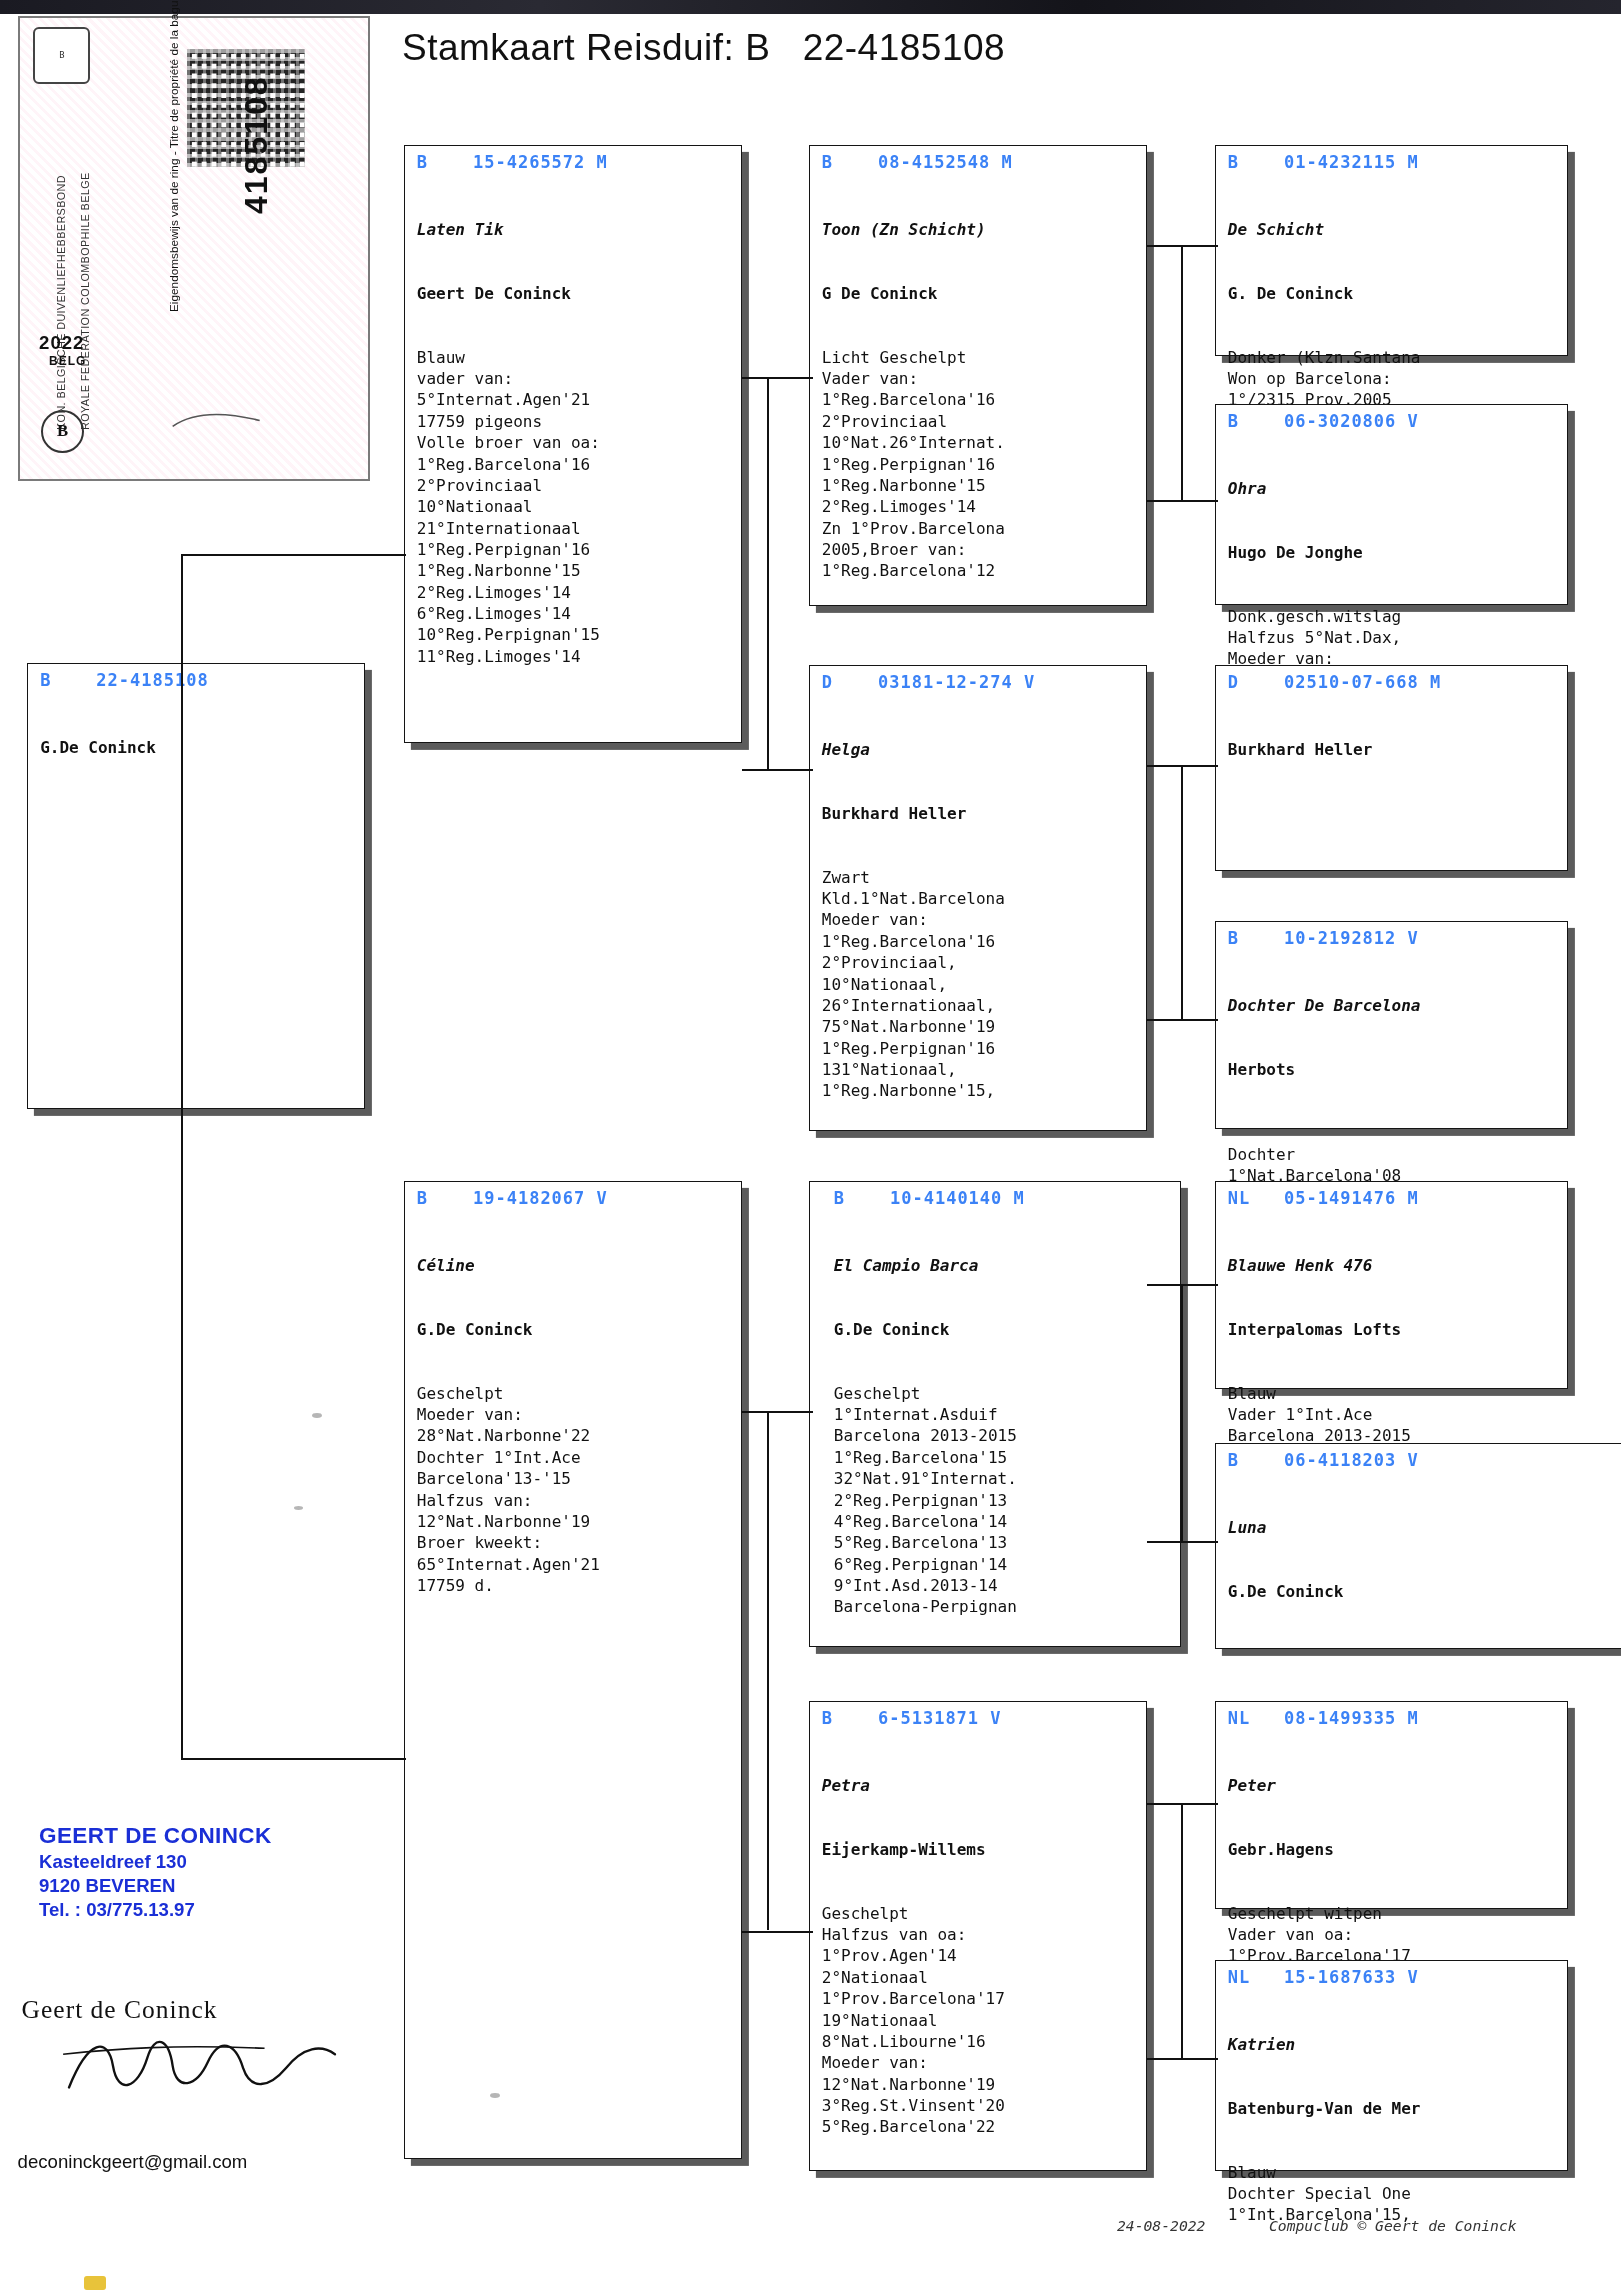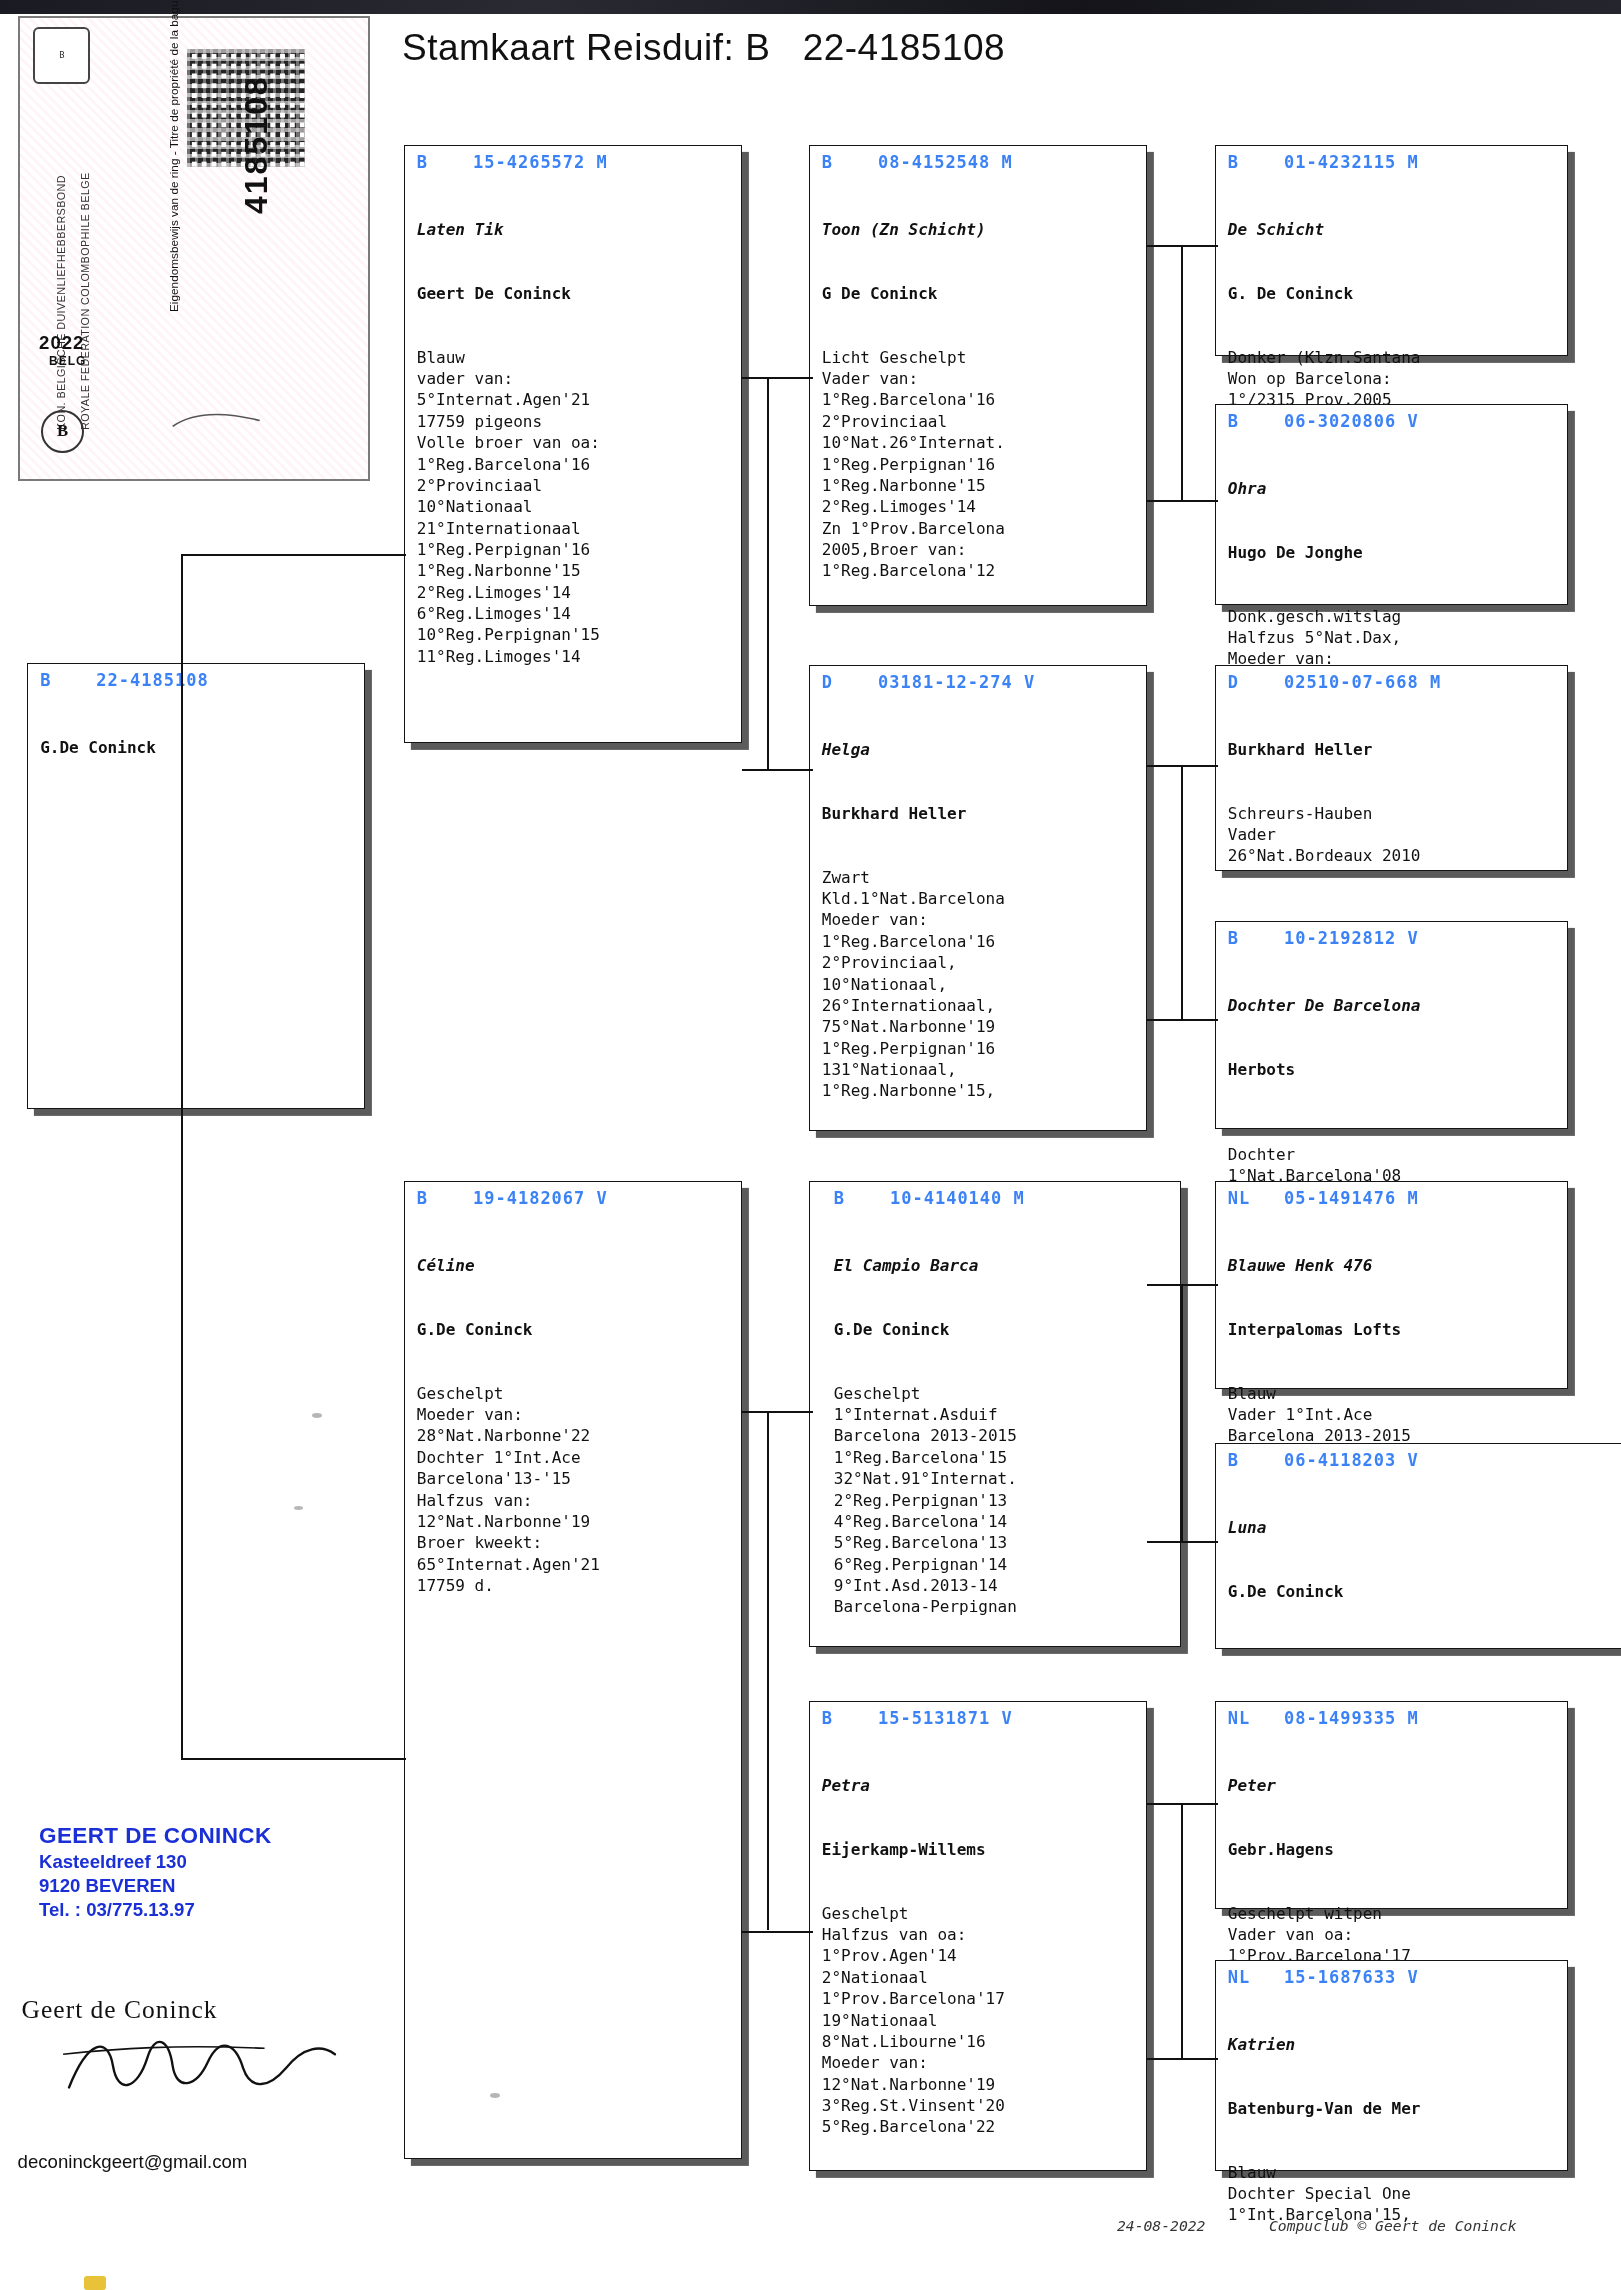--- a/index.html
+++ b/index.html
@@ -187,21 +187,21 @@
 2°Reg.Perpignan'13
 4°Reg.Barcelona'14
 5°Reg.Barcelona'13
 6°Reg.Perpignan'14
 9°Int.Asd.2013-14
 Barcelona-Perpignan</span>
   </div>
 </div>
 
 <div class="card" style="left:809px;top:1701px;width:338px;height:470px;">
-  <div class="hdr">B    15-5131871 V</div>
+  <div class="hdr">B    6-5131871 V</div>
   <div class="body">
     <span class="nm">Petra</span>
     <span class="own">Eijerkamp-Willems</span>
     <span class="txt">Geschelpt
 Halfzus van oa:
 1°Prov.Agen'14
 2°Nationaal
 1°Prov.Barcelona'17
 19°Nationaal
 8°Nat.Libourne'16
@@ -231,23 +231,20 @@
     <span class="txt">Donk.gesch.witslag
 Halfzus 5°Nat.Dax,
 Moeder van:</span>
   </div>
 </div>
 
 <div class="card" style="left:1215px;top:665px;width:353px;height:206px;">
   <div class="hdr">D    02510-07-668 M</div>
   <div class="body">
     <span class="own">Burkhard Heller</span>
-    <span class="txt">Schreurs-Hauben
-Vader
-26°Nat.Bordeaux 2010</span>
   </div>
 </div>
 
 <div class="card" style="left:1215px;top:921px;width:353px;height:208px;">
   <div class="hdr">B    10-2192812 V</div>
   <div class="body">
     <span class="nm">Dochter De Barcelona</span>
     <span class="own">Herbots</span>
     <span class="txt">
 Dochter

